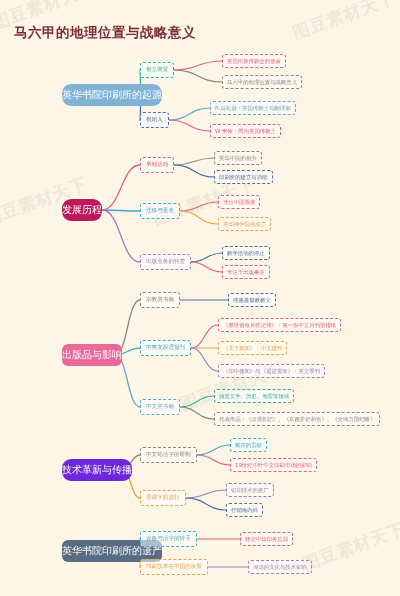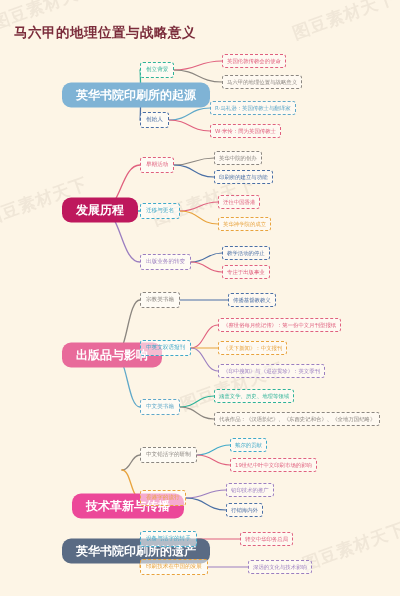--- a/index.html
+++ b/index.html
@@ -16,22 +16,22 @@
     font-size:17px;font-weight:bold;letter-spacing:1px;
     transform:rotate(-20deg);white-space:nowrap;user-select:none;
   }
   .title{
     position:absolute;left:14px;top:24px;
     font-size:13.5px;font-weight:bold;color:#7b2c3b;
     letter-spacing:.5px;white-space:nowrap;
   }
   .node{position:absolute;white-space:nowrap;box-sizing:border-box;}
   .lvl1{
-    color:#fff;font-size:12px;font-weight:bold;
-    padding:4px 14px;border-radius:9px;
+    color:#fff;font-size:10px;font-weight:normal;
+    padding:4px 0;border-radius:9px;
     transform:translateY(-50%);
   }
   .lvl2{
     font-size:5.6px;padding:3px 5px;border-radius:3px;
     background:rgba(255,255,255,.55);
     transform:translateY(-50%);
   }
   .lvl3{
     font-size:5.4px;padding:2.5px 4px;border-radius:3px;
     background:rgba(255,255,255,.45);
@@ -108,36 +108,36 @@
       <div class="node lvl1" style="left: 62px; top: 210px; background: #be185d; color: rgb(255, 255, 255);">发展历程</div>
       <div class="node lvl2" style="left: 140px; top: 165px; border: 1px dashed rgb(224, 96, 126); color: rgb(224, 96, 126);">早期活动</div>
       <div class="node lvl3" style="left: 214px; top: 158px; border: 1px dashed rgb(139, 134, 128); color: rgb(139, 134, 128);">英华中院的创办</div>
       <div class="node lvl3" style="left: 214px; top: 177px; border: 1px dashed rgb(74, 111, 165); color: rgb(74, 111, 165);">印刷所的建立与功能</div>
       <div class="node lvl2" style="left: 140px; top: 211px; border: 1px dashed rgb(63, 169, 201); color: rgb(63, 169, 201);">迁移与更名</div>
       <div class="node lvl3" style="left: 218px; top: 202px; border: 1px dashed rgb(224, 96, 126); color: rgb(224, 96, 126);">迁往中国香港</div>
       <div class="node lvl3" style="left: 218px; top: 224px; border: 1px dashed rgb(232, 163, 61); color: rgb(232, 163, 61);">英华神学院的成立</div>
       <div class="node lvl2" style="left: 140px; top: 262px; border: 1px dashed rgb(155, 126, 192); color: rgb(155, 126, 192);">出版业务的转变</div>
       <div class="node lvl3" style="left: 222px; top: 253px; border: 1px dashed rgb(74, 111, 165); color: rgb(74, 111, 165);">教学活动的停止</div>
       <div class="node lvl3" style="left: 222px; top: 272px; border: 1px dashed rgb(224, 96, 126); color: rgb(224, 96, 126);">专注于出版事业</div>
-      <div class="node lvl1" style="left: 62px; top: 355px; background: rgb(232, 106, 154); color: rgb(255, 255, 255);">出版品与影响</div>
+      <div class="node lvl1" style="left: 62px; top: 355px; background: rgb(232, 106, 154); color: rgb(255, 255, 255); border-radius: 6px;">出版品与影响</div>
       <div class="node lvl2" style="left: 140px; top: 300px; border: 1px dashed rgb(139, 134, 128); color: rgb(139, 134, 128);">宗教类书籍</div>
       <div class="node lvl3" style="left: 228px; top: 300px; border: 1px dashed rgb(74, 111, 165); color: rgb(74, 111, 165);">传播基督教教义</div>
       <div class="node lvl2" style="left: 140px; top: 348px; border: 1px dashed rgb(63, 169, 201); color: rgb(63, 169, 201);">中英文双语报刊</div>
       <div class="node lvl3" style="left: 218px; top: 325px; border: 1px dashed rgb(224, 96, 126); color: rgb(224, 96, 126);">《察世俗每月统记传》：第一份中文月刊型报纸</div>
       <div class="node lvl3" style="left: 218px; top: 348px; border: 1px dashed rgb(232, 163, 61); color: rgb(232, 163, 61);">《天下新闻》：中文报刊</div>
       <div class="node lvl3" style="left: 218px; top: 371px; border: 1px dashed rgb(155, 126, 192); color: rgb(155, 126, 192);">《印中搜闻》与《遐迩贯珍》：英文季刊</div>
       <div class="node lvl2" style="left: 140px; top: 407px; border: 1px dashed rgb(95, 168, 201); color: rgb(95, 168, 201);">中文类书籍</div>
       <div class="node lvl3" style="left: 214px; top: 396px; border: 1px dashed rgb(46, 179, 152); color: rgb(46, 179, 152);">涵盖文学、历史、地理等领域</div>
       <div class="node lvl3" style="left: 214px; top: 419px; border: 1px dashed rgb(139, 134, 128); color: rgb(139, 134, 128);">代表作品：《汉语韵记》、《东西史记和合》、《全地万国纪略》</div>
-      <div class="node lvl1" style="left: 72px; top: 470px; background: #ec4899; color: rgb(255, 255, 255); margin-top: 36px;">技术革新与传播</div>
+      <div class="node lvl1" style="left: 62px; top: 470px; background: #6d28d9; color: rgb(255, 255, 255);">技术革新与传播</div>
       <div class="node lvl2" style="left: 140px; top: 455px; border: 1px dashed rgb(139, 134, 128); color: rgb(139, 134, 128);">中文铅活字的研制</div>
       <div class="node lvl3" style="left: 230px; top: 445px; border: 1px dashed rgb(63, 169, 201); color: rgb(63, 169, 201);">戴尔的贡献</div>
       <div class="node lvl3" style="left: 230px; top: 465px; border: 1px dashed rgb(224, 96, 126); color: rgb(224, 96, 126);">19世纪中叶中文印刷市场的影响</div>
       <div class="node lvl2" style="left: 140px; top: 498px; border: 1px dashed rgb(232, 163, 61); color: rgb(232, 163, 61);">香港字的流行</div>
       <div class="node lvl3" style="left: 226px; top: 490px; border: 1px dashed rgb(155, 126, 192); color: rgb(155, 126, 192);">铅印技术的推广</div>
       <div class="node lvl3" style="left: 226px; top: 510px; border: 1px dashed rgb(74, 111, 165); color: rgb(74, 111, 165);">行销海内外</div>
-      <div class="node lvl1" style="left: 62px; top: 551px; background: rgb(90, 107, 132); color: rgb(255, 255, 255);">英华书院印刷所的遗产</div>
+      <div class="node lvl1" style="left: 62px; top: 551px; background: rgb(90, 107, 132); color: rgb(255, 255, 255); border-radius: 6px;">英华书院印刷所的遗产</div>
       <div class="node lvl2" style="left: 140px; top: 539px; border: 1px dashed rgb(63, 169, 201); color: rgb(63, 169, 201);">设备与活字的转手</div>
       <div class="node lvl3" style="left: 240px; top: 539px; border: 1px dashed rgb(224, 96, 126); color: rgb(224, 96, 126);">转交中华印务总局</div>
       <div class="node lvl2" style="left: 140px; top: 567px; border: 1px dashed rgb(232, 163, 61); color: rgb(232, 163, 61);">印刷技术在中国的发展</div>
       <div class="node lvl3" style="left: 248px; top: 567px; border: 1px dashed rgb(155, 126, 192); color: rgb(155, 126, 192);">深远的文化与技术影响</div>
     </div>
 </div>
 
 </body></html>

